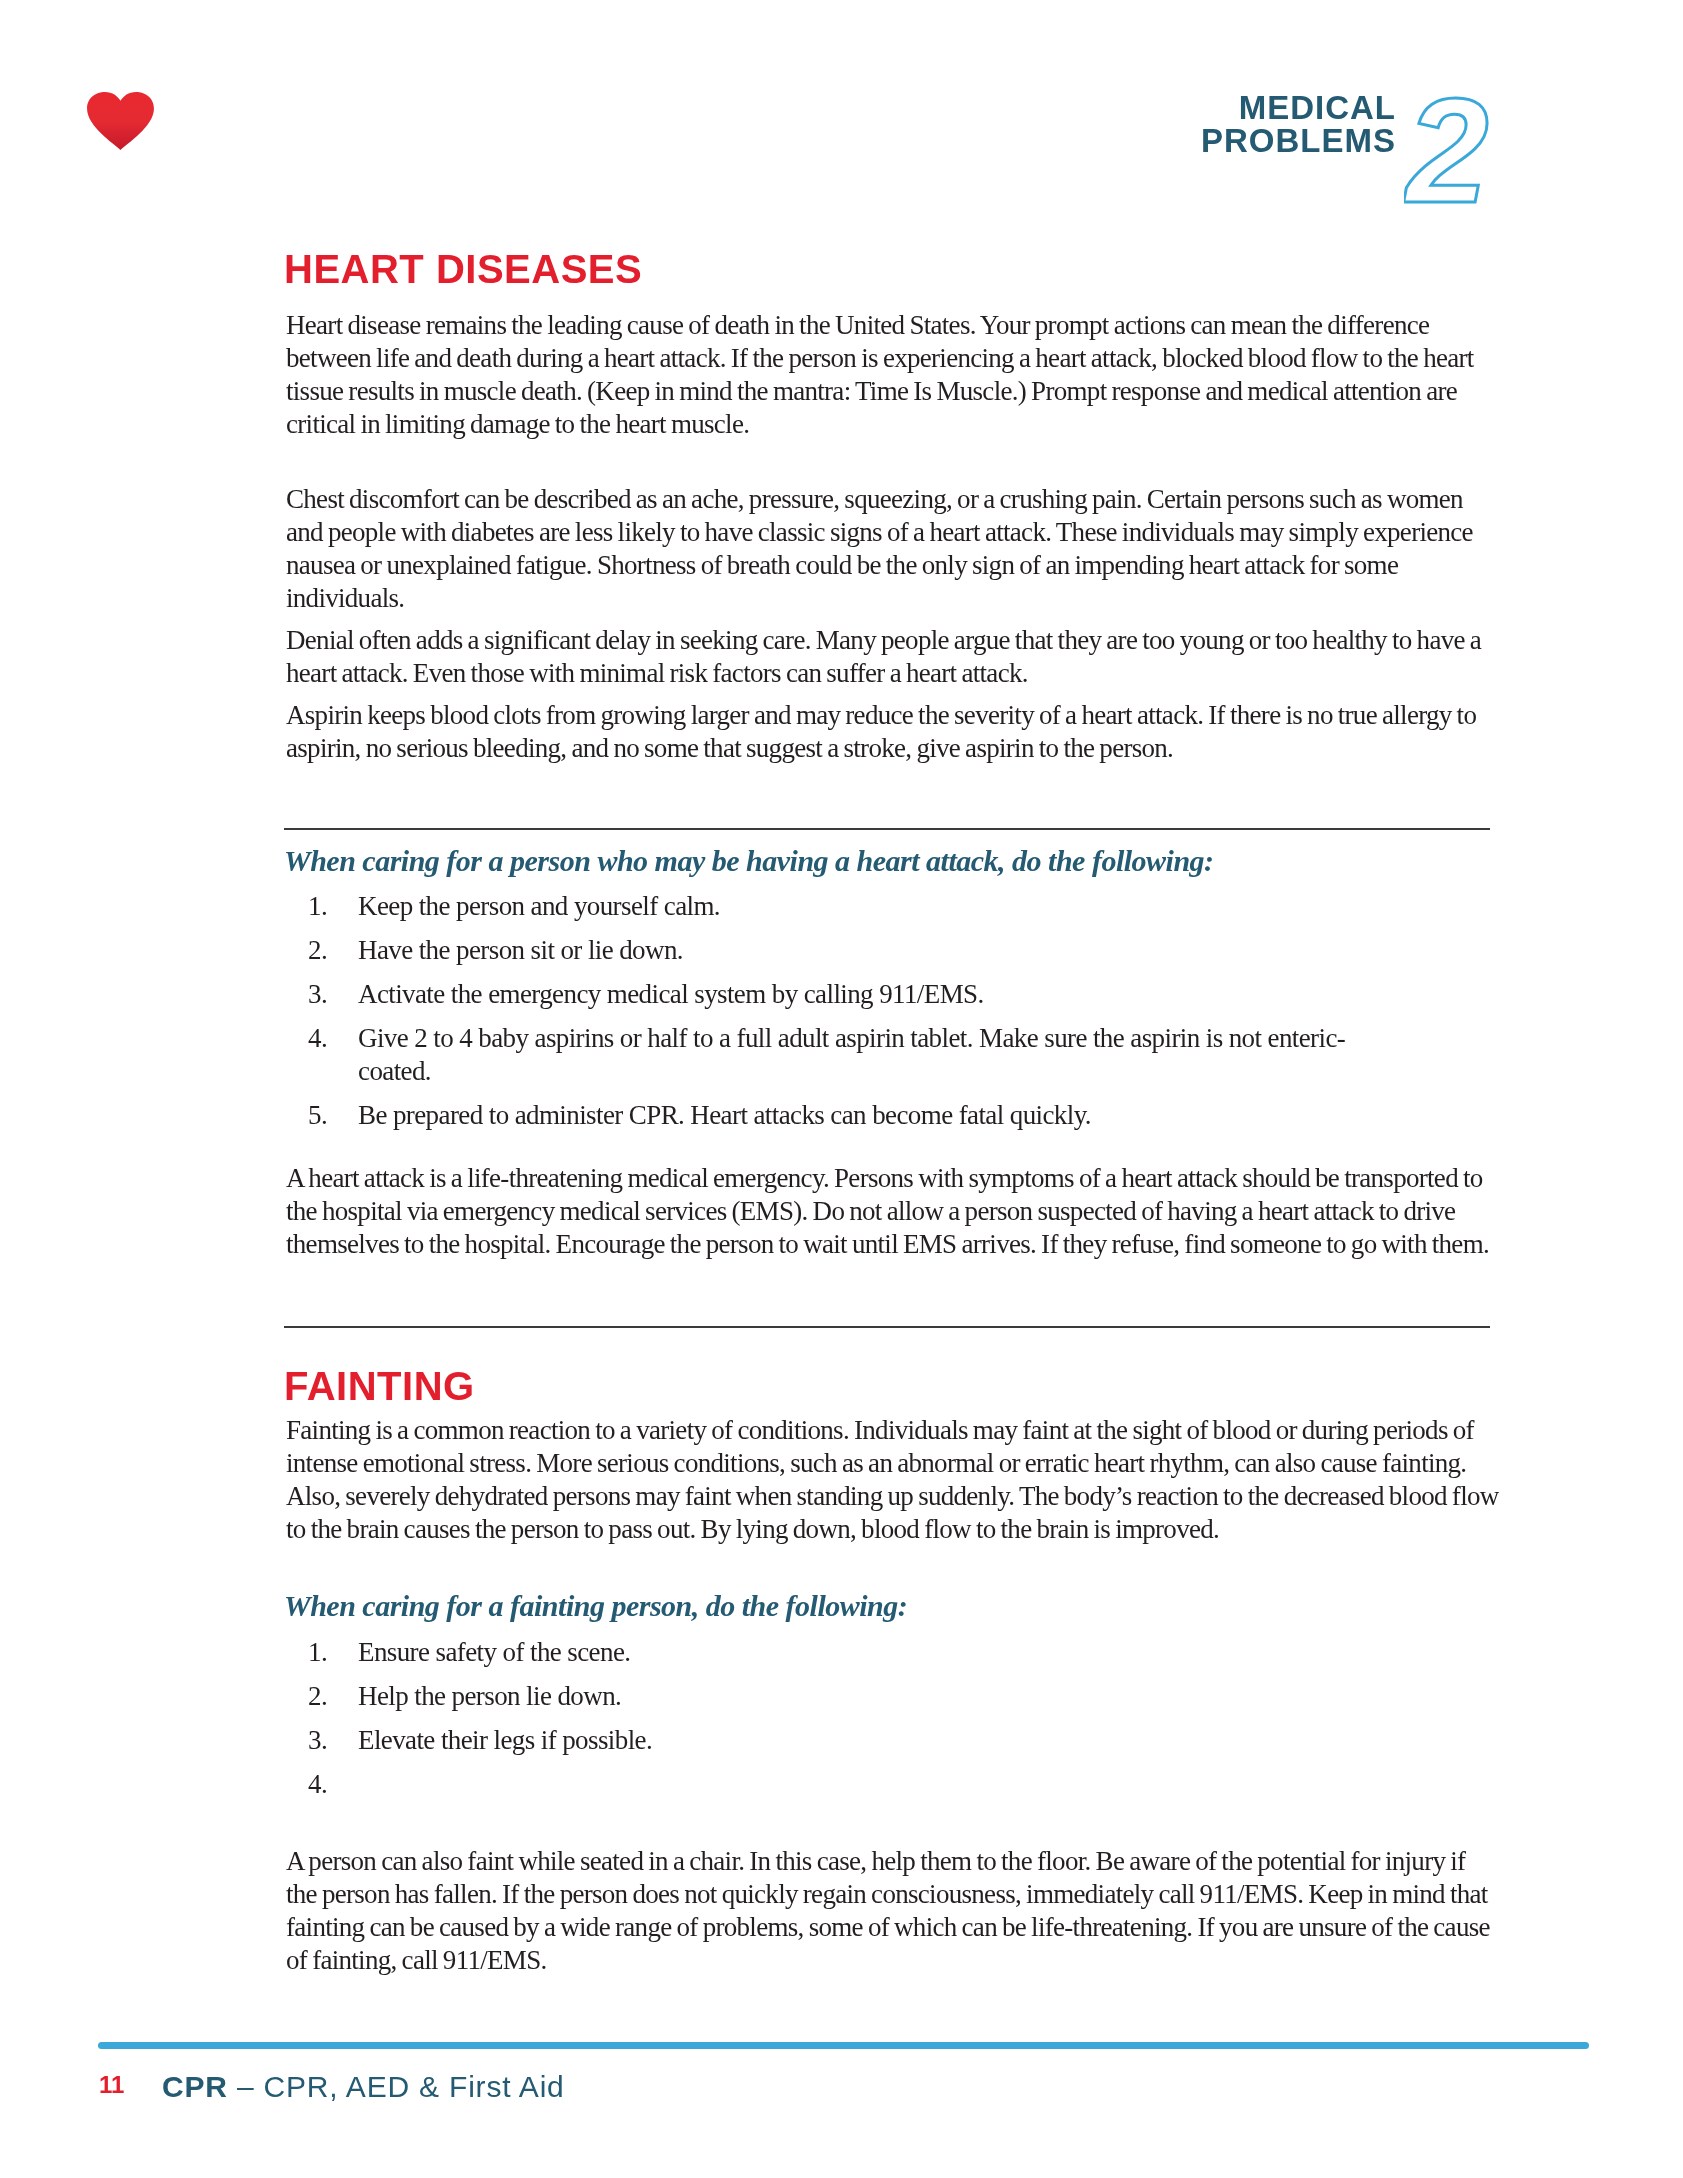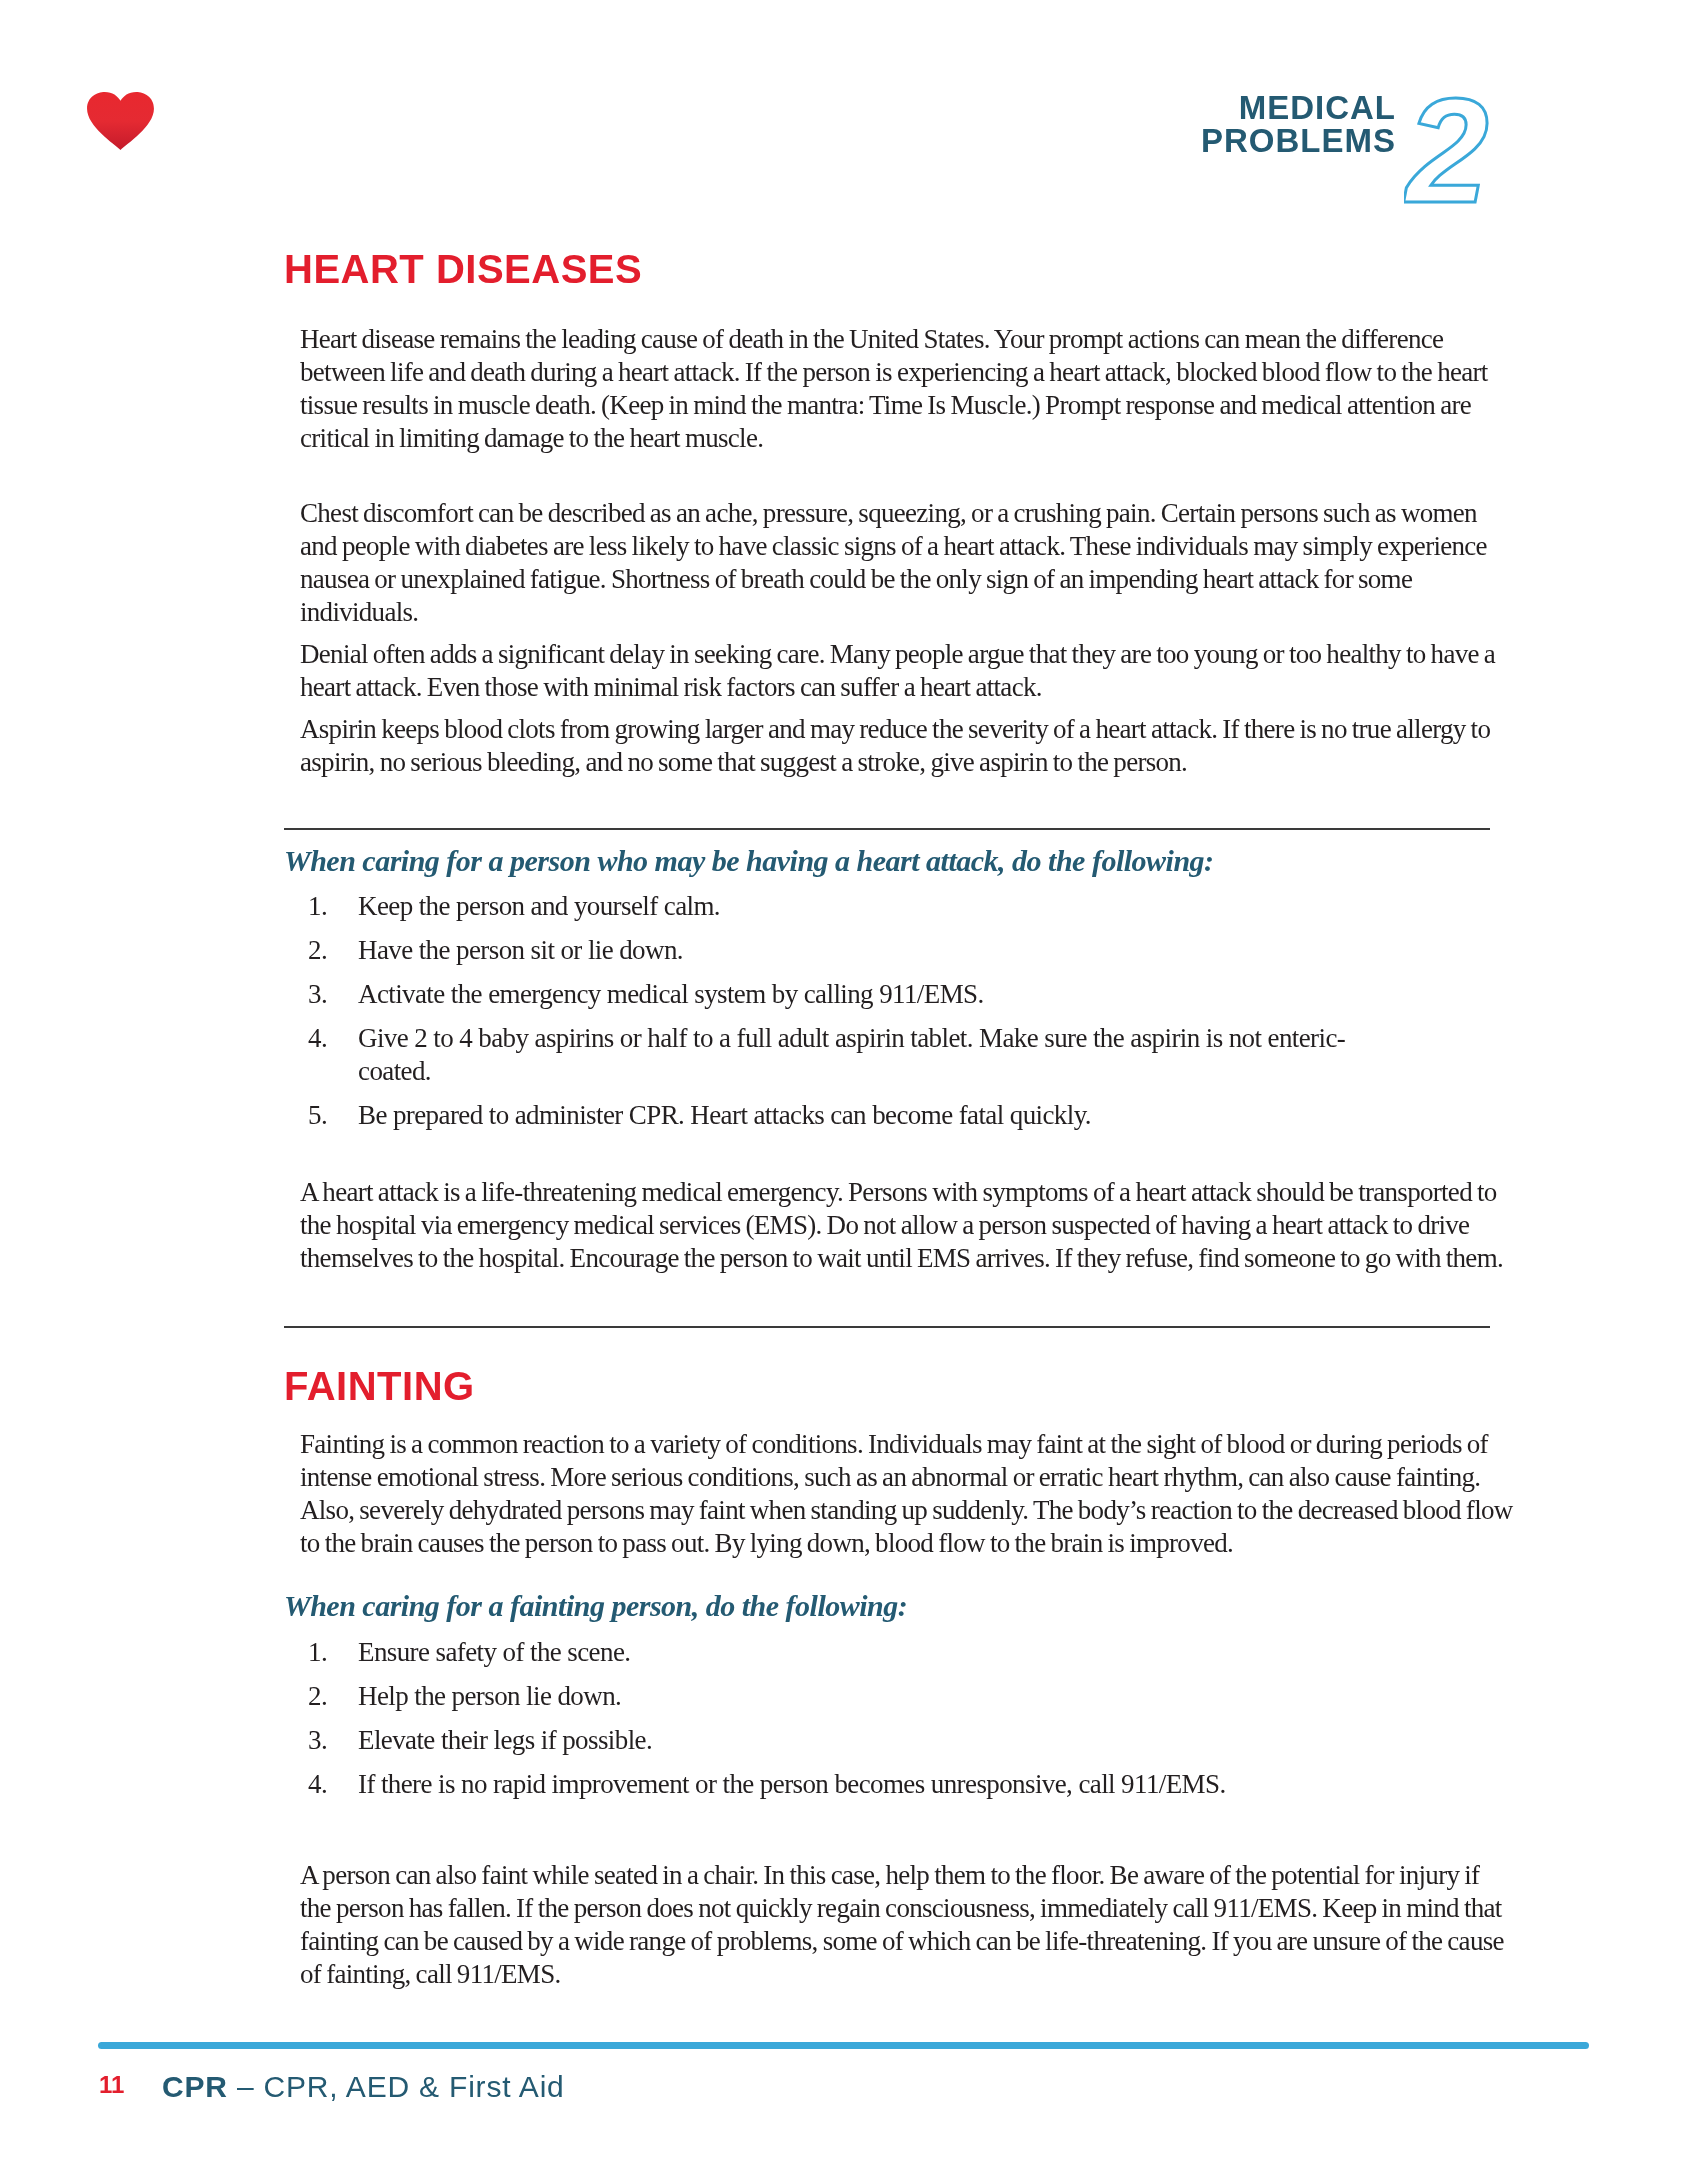--- a/index.html
+++ b/index.html
@@ -10,21 +10,21 @@
 
   #heart-logo { left: 85px; top: 91px; width: 71px; height: 61px; }
 
   #chapter-label { right: 287px; top: 91px; text-align: right; color: #245a72;
     font-weight: bold; font-size: 33px; line-height: 33px; letter-spacing: 1px; }
   #chapter-label .l2 { margin-right: 0; }
   #chapter-number { left: 1404px; top: 91px; width: 101px; height: 117px; }
 
   .h-section { left: 284px; color: #e31e2d; font-weight: bold; font-size: 40px; line-height: 40px; letter-spacing: 0.5px; }
 
-  .para { left: 284px; width: 1213px; font-size: 27px; line-height: 33px; letter-spacing: -0.7px; word-spacing: -1px; margin: 16px; }
+  .para { left: 284px; width: 1213px; font-size: 27px; line-height: 33px; letter-spacing: -0.7px; word-spacing: -1px; margin: 2px; }
   .subhead { left: 284px; font-style: italic; font-weight: bold; color: #245a72; font-size: 30px; line-height: 34px; letter-spacing: -0.5px; }
 
   .olist { left: 284px; width: 1213px; margin: 0; padding: 0; list-style: none; font-size: 27px; letter-spacing: -0.6px; }
   .olist li { position: relative; padding-left: 74px; line-height: 33px; margin-bottom: 11px; }
   .olist li .num { position: absolute; left: 24px; top: 0; }
 
   .rule { left: 284px; width: 1206px; height: 2px; background: #3a3a3a; }
 
   #footer-bar { left: 98px; top: 2042px; width: 1491px; height: 7px; background: #3aa8d9; border-radius: 4px; }
   #page-number { left: 99px; top: 2067px; color: #e31e2d; font-weight: bold; font-size: 24px; line-height: 36px; }
@@ -80,21 +80,21 @@
 <div class="abs sans h-section" style="top:1366px;">FAINTING</div>
 
 <p class="abs serif para" style="top:1412px;">Fainting is a common reaction to a variety of conditions. Individuals may faint at the sight of blood or during periods of intense emotional stress. More serious conditions, such as an abnormal or erratic heart rhythm, can also cause fainting. Also, severely dehydrated persons may faint when standing up suddenly. The body’s reaction to the decreased blood flow to the brain causes the person to pass out. By lying down, blood flow to the brain is improved.</p>
 
 <div class="abs serif subhead" style="top:1589px;">When caring for a fainting person, do the following:</div>
 
 <ol class="abs serif olist" style="top:1636px;">
   <li><span class="num">1.</span><span>Ensure safety of the scene.</span></li>
   <li><span class="num">2.</span><span>Help the person lie down.</span></li>
   <li><span class="num">3.</span><span>Elevate their legs if possible.</span></li>
-  <li><span class="num">4.</span><span>If there is no rapid improvement or the person becomes unresponsive, call 911/EMS.</span></li>
+  <li><span class="num">4.</span></li>
 </ol>
 
 <p class="abs serif para" style="top:1843px;">A person can also faint while seated in a chair. In this case, help them to the floor. Be aware of the potential for injury if the person has fallen. If the person does not quickly regain consciousness, immediately call 911/EMS. Keep in mind that fainting can be caused by a wide range of problems, some of which can be life-threatening. If you are unsure of the cause of fainting, call 911/EMS.</p>
 
 <div id="footer-bar" class="abs"></div>
 <div id="page-number" class="abs sans">11</div>
 <div id="footer-title" class="abs sans"><b>CPR</b><span> – CPR, AED &amp; First Aid</span></div>
 
 
 </body></html>

